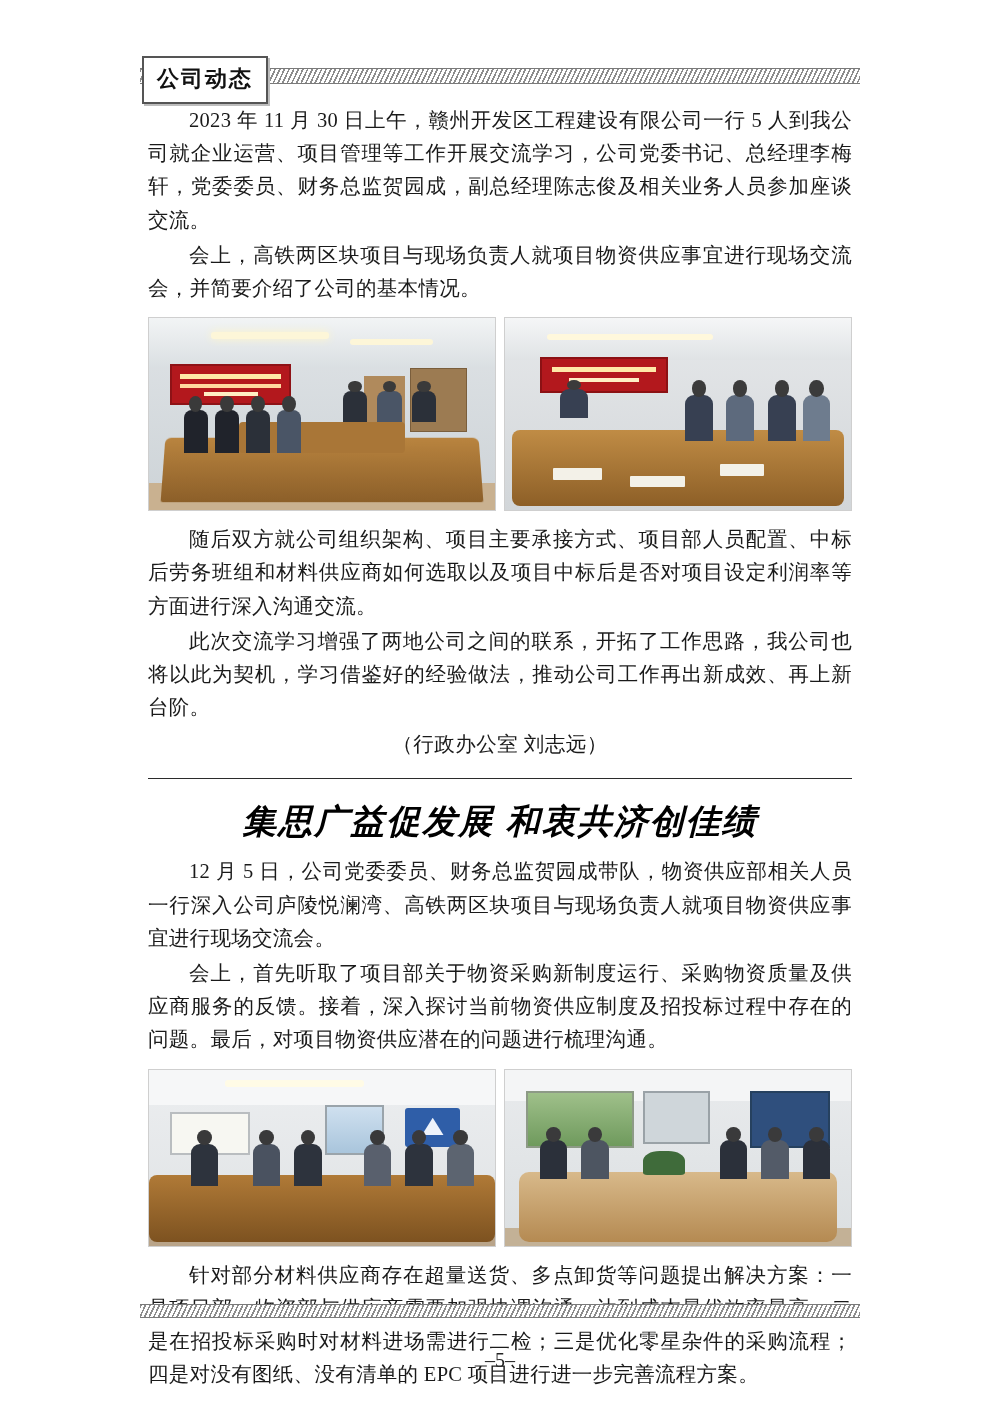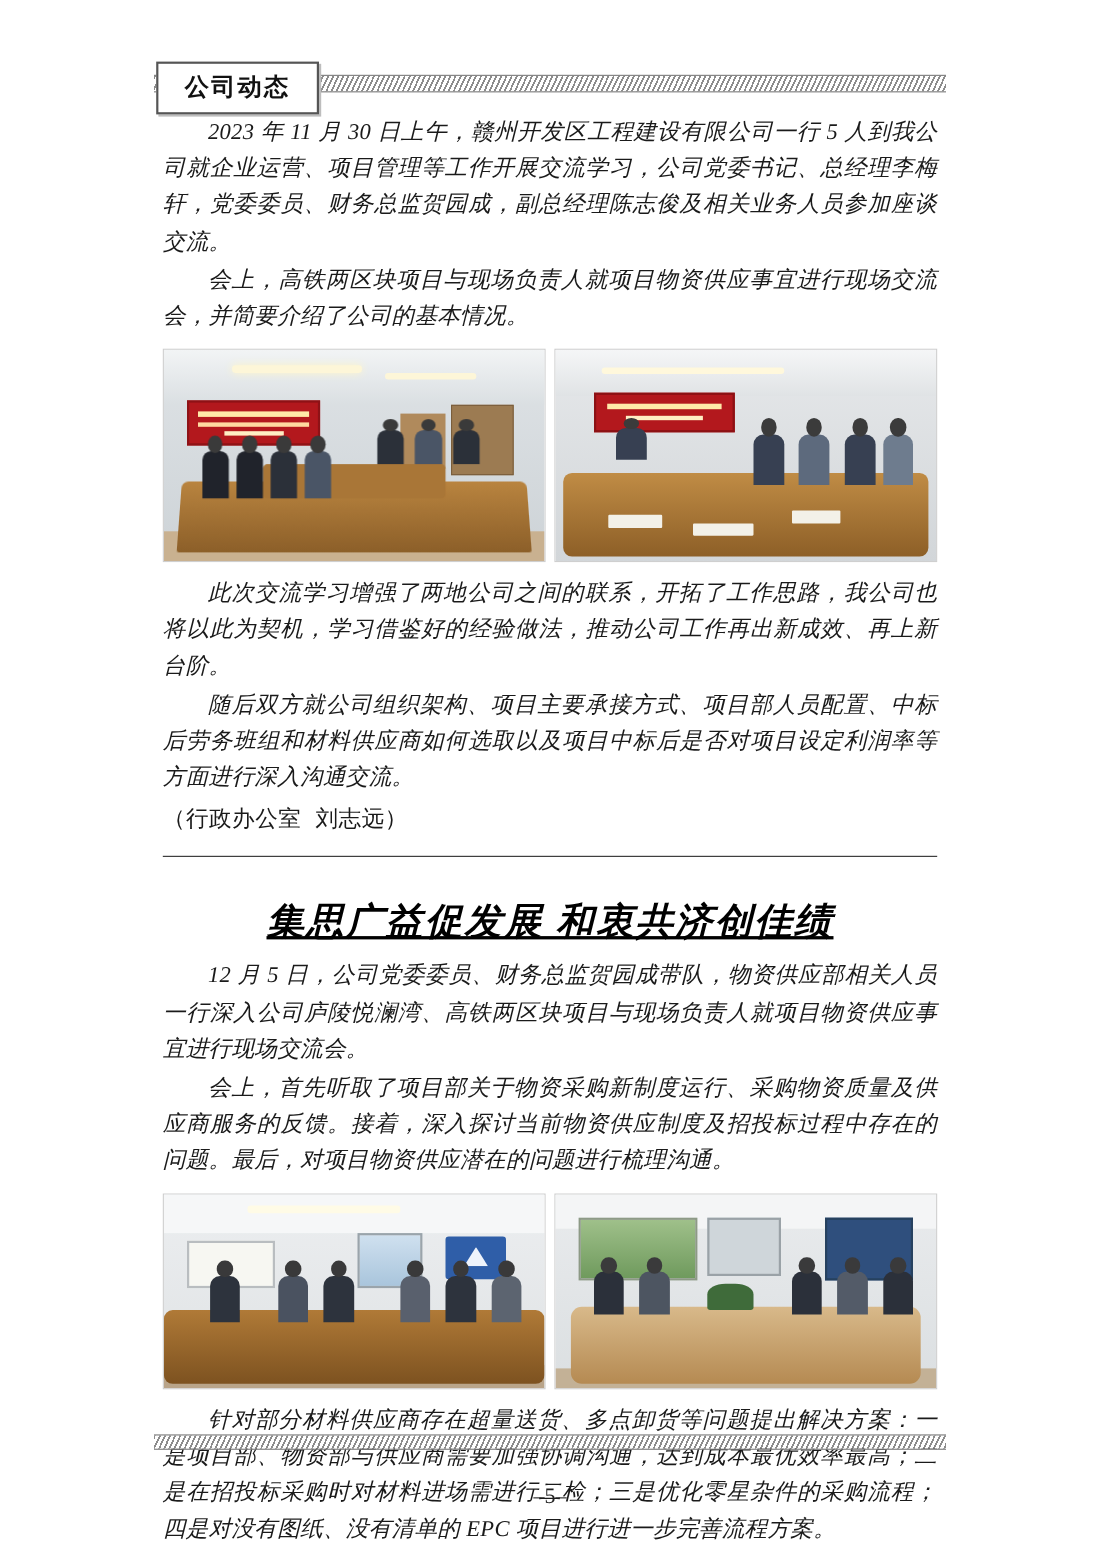--- a/index.html
+++ b/index.html
@@ -38,21 +38,21 @@
       );
     border-top: 1px solid #7a7a7a;
     border-bottom: 1px solid #7a7a7a;
   }
   .section-tag {
     position: absolute;
     left: 142px;
     top: 56px;
     background: #ffffff;
     border: 2px solid #555;
-    padding: 6px 24px 8px;
+    padding: 6px 13px 8px;
     font-family: "Liberation Sans", "DejaVu Sans", sans-serif;
     font-weight: bold;
     font-size: 22px;
     letter-spacing: 2px;
     color: #111;
     z-index: 3;
     box-shadow: 2px 2px 0 #bdbdbd;
   }
 
   
@@ -94,54 +94,51 @@
     font-family: "Liberation Sans", "DejaVu Sans", sans-serif;
     font-weight: bold;
     font-size: 34px;
     letter-spacing: 2px;
     text-align: center;
     margin: 22px 0 10px;
     color: #000;
     font-style: italic;
   }
   .article-title.second {
-    margin-top: 36px;
-    text-decoration: underline;
+    margin-top: 20px;
   }
 
   p.para {
     font-size: 20.5px;
     line-height: 1.62;
     margin: 0 0 2px;
     text-indent: 2em;
     text-align: justify;
     letter-spacing: 0.3px;
-    font-style: italic;
   }
 
   .photo-row {
     display: flex;
     gap: 8px;
     margin: 12px 0 12px;
   }
   .photo {
     flex: 1 1 50%;
     height: 192px;
     position: relative;
     overflow: hidden;
     border: 1px solid #cfcfcf;
   }
   .photo.tall { height: 176px; }
 
   .signature {
-    text-align: left;
+    text-align: center;
     font-size: 20.5px;
     margin: 6px 0 0;
     letter-spacing: 0.5px;
-    font-family: Liberation Mono, monospace;
   }
 
   .divider {
     border: 0;
     border-top: 1px solid #2b2b2b;
     margin: 20px 0 0;
   }
 
   
   .scene { position: absolute; inset: 0; }
@@ -258,22 +255,22 @@
             <div class="paper" style="left:62%; bottom:18%; width:13%"></div>
             <div class="p" style="left:52%"></div>
             <div class="p" style="left:64%; background:#5d6a7d"></div>
             <div class="p" style="left:76%"></div>
             <div class="p" style="left:86%; background:#6e7c8e"></div>
             <div class="p" style="left:16%; bottom:48%; height:15%"></div>
           </div>
         </div>
       </div>
 
+      <p class="para">随后双方就公司组织架构、项目主要承接方式、项目部人员配置、中标后劳务班组和材料供应商如何选取以及项目中标后是否对项目设定利润率等方面进行深入沟通交流。</p>
       <p class="para">此次交流学习增强了两地公司之间的联系，开拓了工作思路，我公司也将以此为契机，学习借鉴好的经验做法，推动公司工作再出新成效、再上新台阶。</p>
-      <p class="para">随后双方就公司组织架构、项目主要承接方式、项目部人员配置、中标后劳务班组和材料供应商如何选取以及项目中标后是否对项目设定利润率等方面进行深入沟通交流。</p>
 
       <p class="signature">（行政办公室  刘志远）</p>
     </section>
 
     <hr class="divider">
 
     <section>
       <h1 class="article-title second">集思广益促发展 和衷共济创佳绩</h1>
 
       <p class="para">12 月 5 日，公司党委委员、财务总监贺园成带队，物资供应部相关人员一行深入公司庐陵悦澜湾、高铁两区块项目与现场负责人就项目物资供应事宜进行现场交流会。</p>

